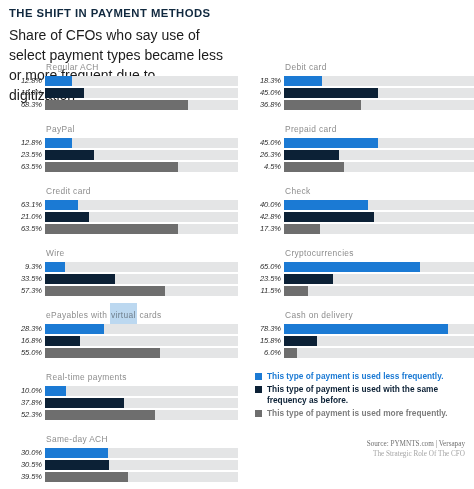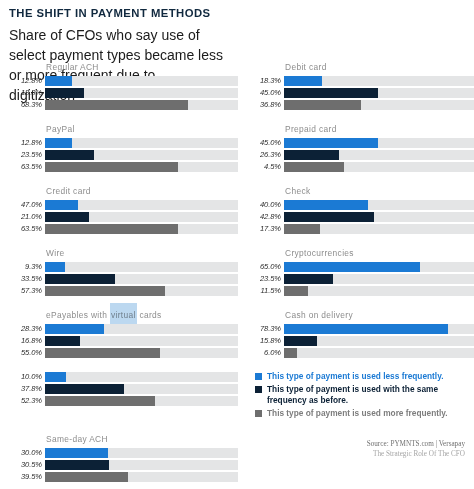--- a/index.html
+++ b/index.html
@@ -211,21 +211,21 @@
               <div class="track">
                 <div class="bar s2" style="width: 69.0217%;"></div>
               </div>
             </div>
           </div>
         </div>
         <div class="panel">
           <div class="panel-label">Credit card</div>
           <div class="rows">
             <div class="row">
-              <div class="row-value">47.0%</div>
+              <div class="row-value">63.1%</div>
               <div class="track">
                 <div class="bar s0" style="width: 16.8478%;"></div>
               </div>
             </div>
             <div class="row">
               <div class="row-value">21.0%</div>
               <div class="track">
                 <div class="bar s1" style="width: 22.8261%;"></div>
               </div>
             </div>
@@ -277,20 +277,21 @@
             </div>
             <div class="row">
               <div class="row-value">55.0%</div>
               <div class="track">
                 <div class="bar s2" style="width: 59.7826%;"></div>
               </div>
             </div>
           </div>
         </div>
         <div class="panel">
+          <div class="panel-label">Real-time payments</div>
           <div class="rows">
             <div class="row">
               <div class="row-value">10.0%</div>
               <div class="track">
                 <div class="bar s0" style="width: 10.8696%;"></div>
               </div>
             </div>
             <div class="row">
               <div class="row-value">37.8%</div>
               <div class="track">

